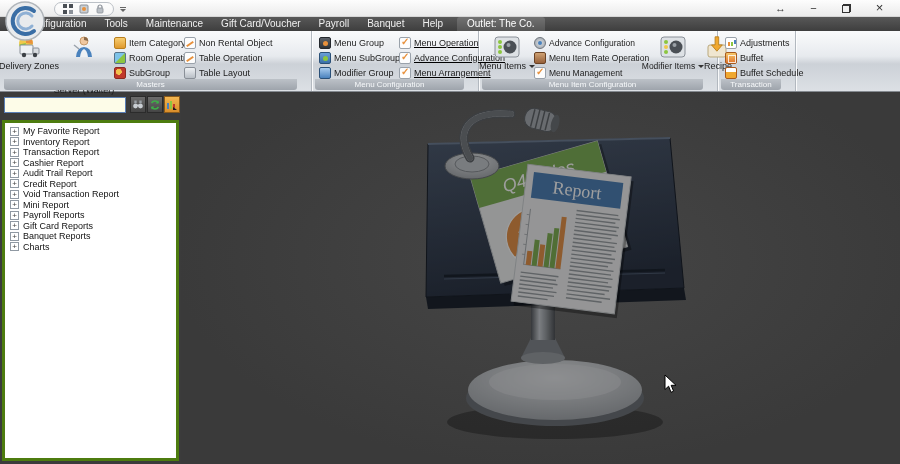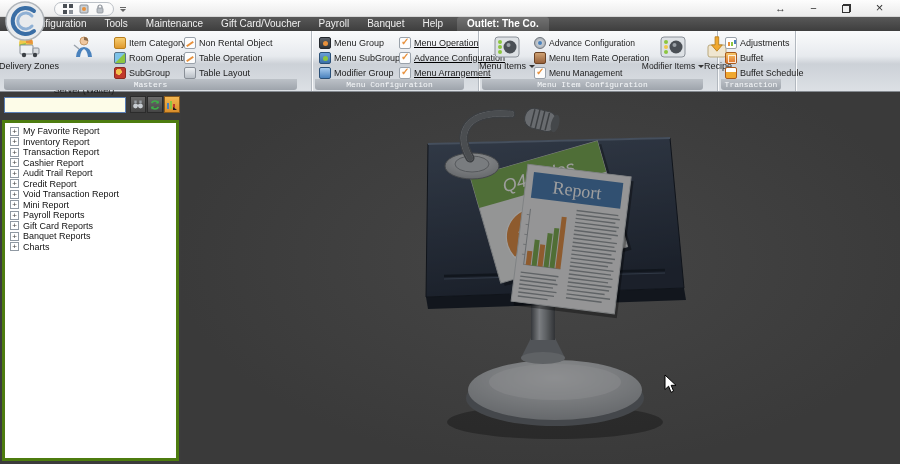--- a/index.html
+++ b/index.html
@@ -22,30 +22,30 @@
     color:#333; font-size:11px; line-height:16px; }
   .restore-glyph { width:9px; height:9px; position:relative; }
   .restore-glyph::before { content:""; position:absolute; right:0; top:0; width:6px; height:6px; border:1px solid #333; }
   .restore-glyph::after  { content:""; position:absolute; left:0; bottom:0; width:6px; height:6px; border:1px solid #333; background:#f0f0f0; }
 
   
   .menubar { position:absolute; left:0; top:17px; width:900px; height:14px;
     background:linear-gradient(#585858,#3e3e3e); display:flex; align-items:flex-end; padding-left:18px; z-index:4; }
   .mitem { color:#efefef; font-size:10px; line-height:14px; height:14px; padding:0 9px; white-space:nowrap; }
   .mtab { color:#ffffff; font-size:10px; line-height:14px; height:14px; padding:0 10px; margin-left:5px;
-    background:linear-gradient(#727272,#565656); border-radius:3px 3px 0 0; white-space:nowrap;font-weight:bold; }
+    background:linear-gradient(#727272,#565656); border-radius:3px 3px 0 0; white-space:nowrap; }
 
   
   .ribbon { position:absolute; left:0; top:31px; width:900px; height:61px;
     background:linear-gradient(180deg,#fafbfc 0%,#e7eaee 42%,#ccd1d7 55%,#dce0e5 100%);
     border-bottom:1px solid #84898f; }
   .rgroup { position:absolute; top:0; height:60px; border-right:1px solid #b2b8bf; box-shadow:1px 0 0 rgba(255,255,255,.85); }
   .caption { position:absolute; left:2px; right:14px; bottom:1px; height:11px;
     background:linear-gradient(#bcc1c7,#9ea4ac); border-radius:0 0 3px 3px;
-    color:#f6f8fa; font-size:8px; line-height:11px; text-align:center; white-space:nowrap; overflow:hidden;font-family:Liberation Mono, monospace; }
+    color:#f6f8fa; font-size:8px; line-height:11px; text-align:center; white-space:nowrap; overflow:hidden; }
   .gbody { display:flex; align-items:flex-start; height:48px; padding-top:2px; }
   .big-btn { display:flex; flex-direction:column; align-items:center; flex:none; padding-top:1px; cursor:default; }
   .bicon { width:26px; height:25px; display:flex; align-items:center; justify-content:center; }
   .blabel { font-size:9px; color:#1c1c1c; margin-top:2px; text-align:center; white-space:nowrap;
     display:flex; align-items:center; gap:3px; }
   .small-col { display:flex; flex-direction:column; padding-top:2px; flex:none; }
   .small-item { display:flex; align-items:center; height:15px; gap:3px; font-size:9px; color:#1c1c1c;
     white-space:nowrap; padding:0 2px; cursor:default; }
   .caret-down { width:0; height:0; border-top:3px solid #333; border-left:3px solid transparent; border-right:3px solid transparent; }
 

